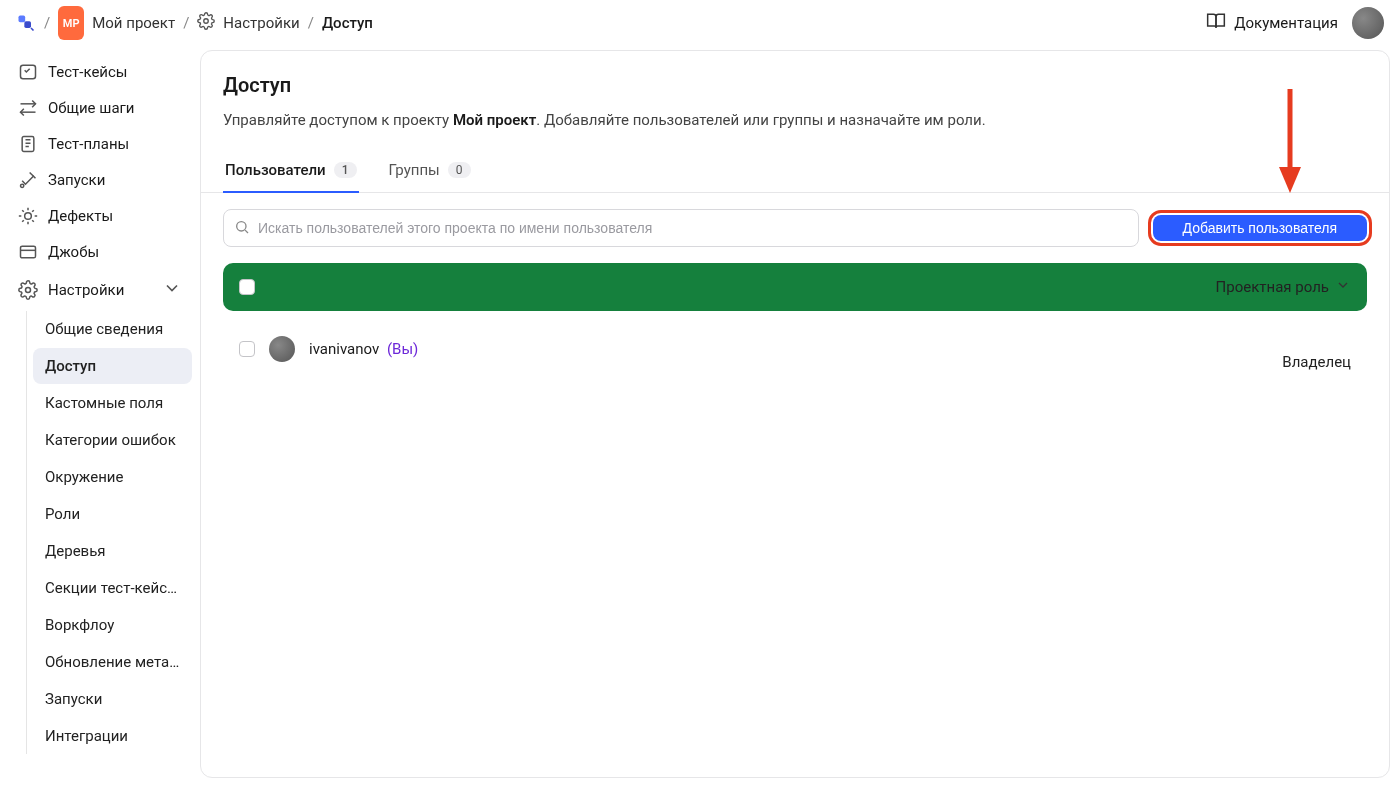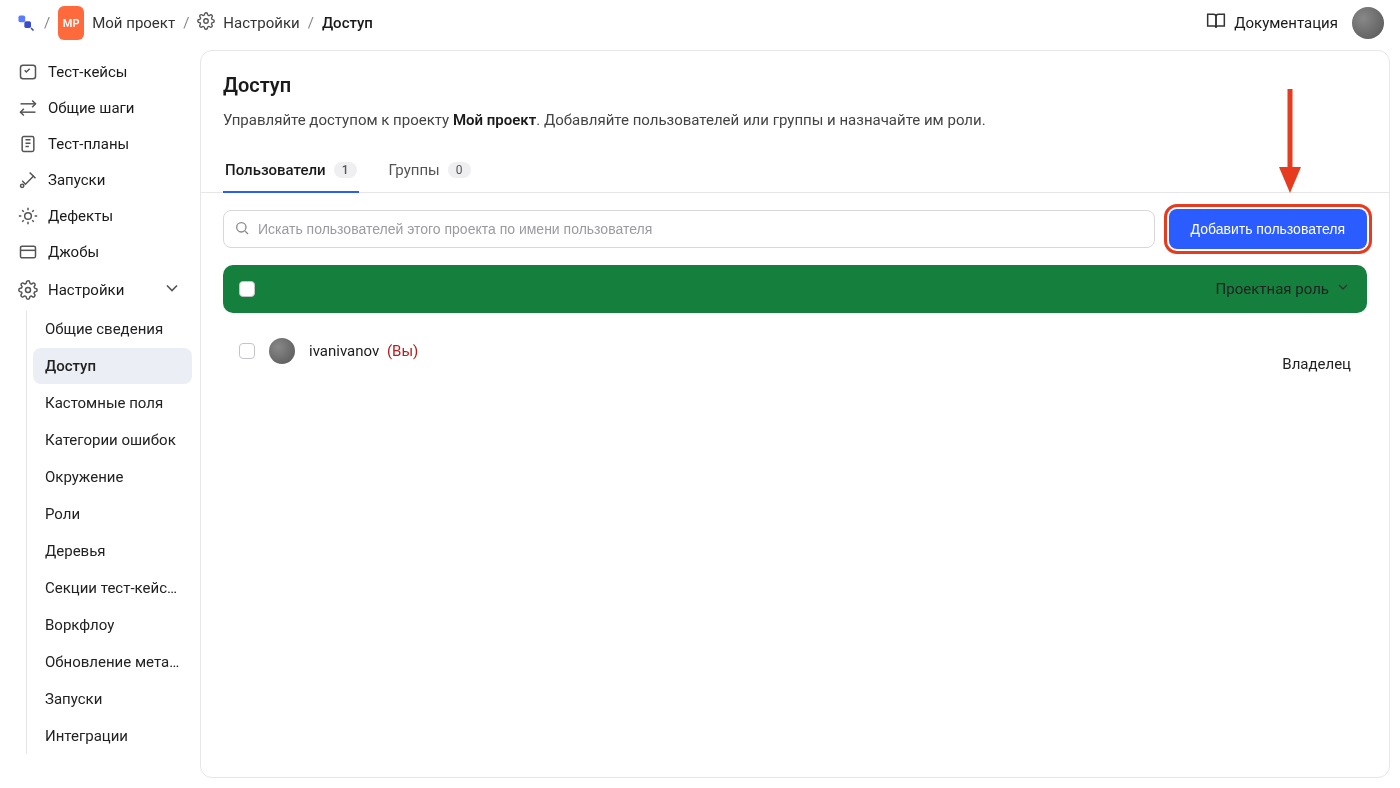--- a/index.html
+++ b/index.html
@@ -181,22 +181,22 @@
     font-size: 14px; color: #333;
     background: transparent;
   }
   .search-wrap input::placeholder { color: #9a9aa0; }
 
   .add-btn {
     background: #2b5cff;
     color: #fff;
     border: none;
     border-radius: 8px;
-    padding: 0 22px;
-    height: 40px;
+    padding: 0 30px;
+    height: 26px;
     font-size: 14px;
     cursor: pointer;
     outline: 3px solid #e63b1f;
     outline-offset: 2px;
   }
 
   
   .arrow-annot {
     position: absolute;
     right: 86px;
@@ -231,21 +231,21 @@
     display: flex;
     align-items: center;
     padding: 16px;
     gap: 14px;
   }
   .trow .user-avatar {
     width: 26px; height: 26px; border-radius: 50%;
     background: radial-gradient(circle at 35% 35%, #888, #555);
   }
   .trow .uname { font-size: 15px; }
-  .trow .you { color: #b91c1c; margin-left: 4px; }
+  .trow .you { color: #6d28d9; margin-left: 4px; }
   .trow .spacer { flex: 1; }
   .trow .role-val { font-size: 15px; color: #222; margin-top: 26px; }
 
 </style>
 </head>
 <body>
 
 <div class="app">
 
   <div class="topbar">

